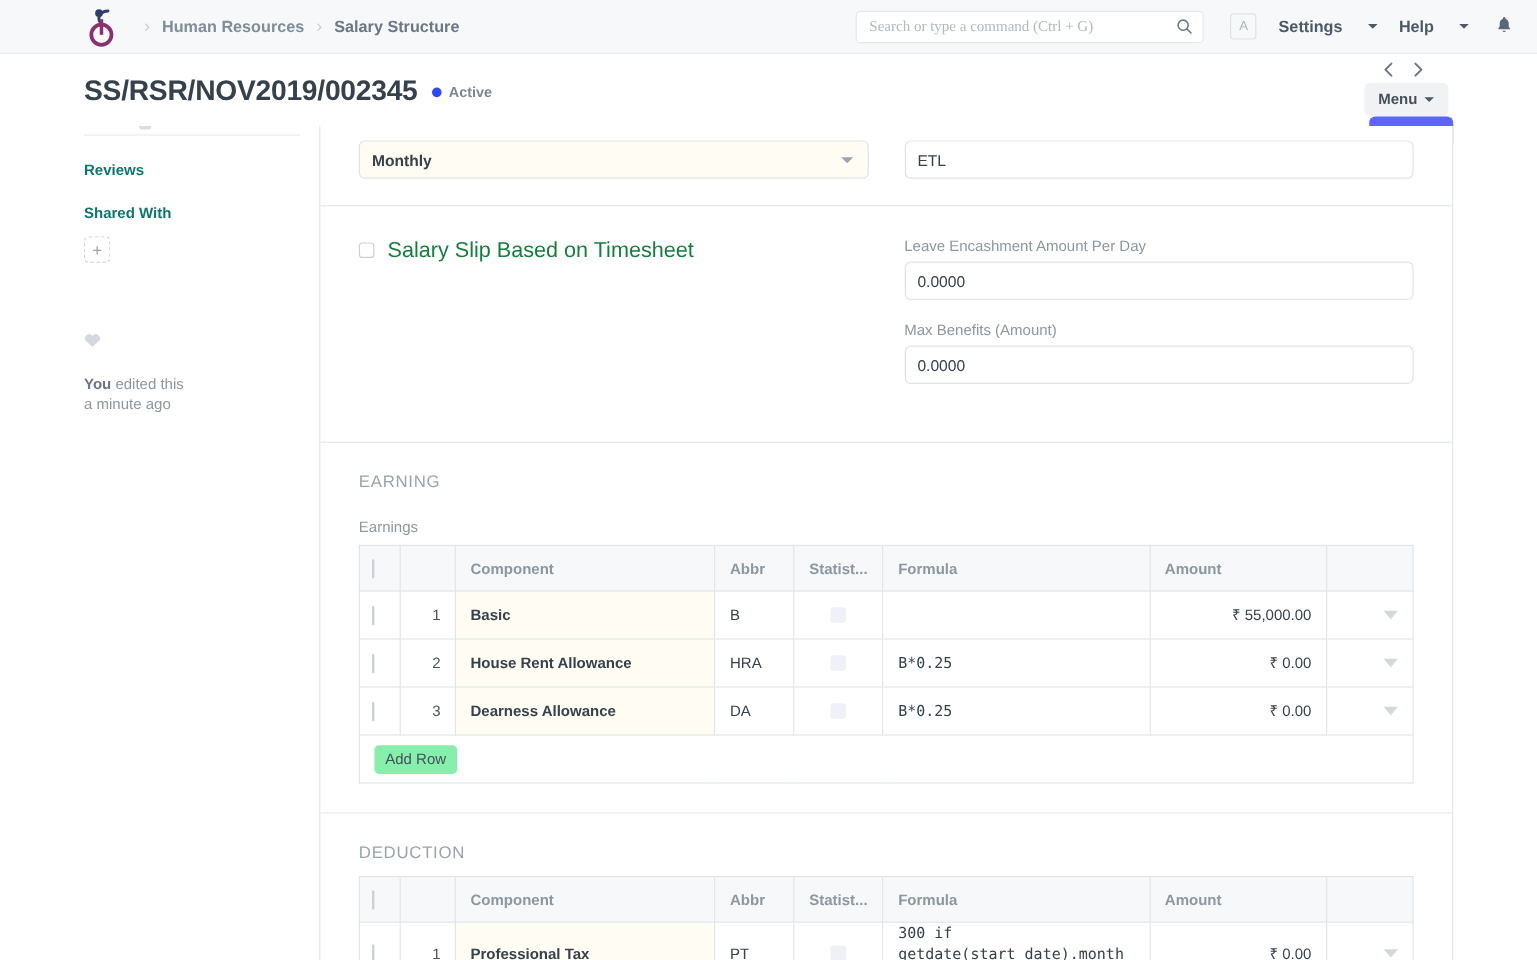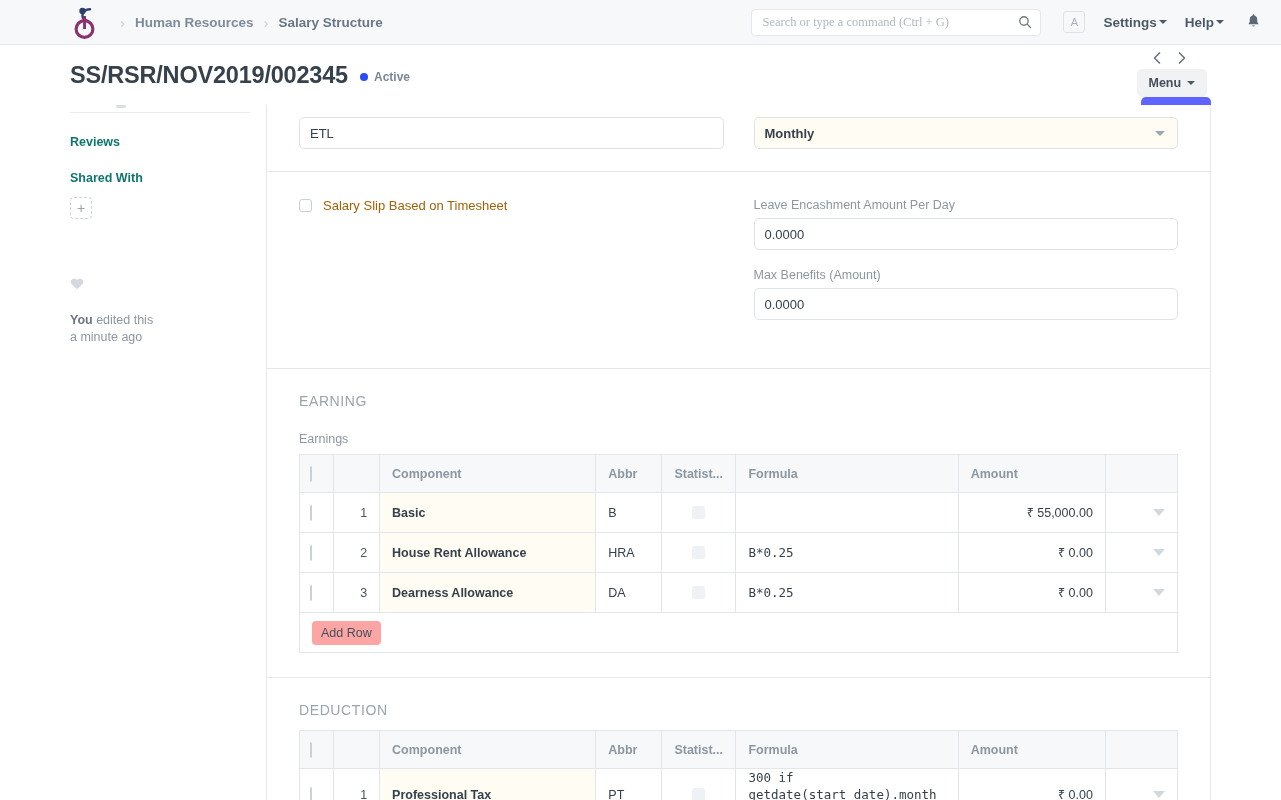--- a/index.html
+++ b/index.html
@@ -58,21 +58,21 @@
   .searchbox input::placeholder { color: #b0b9c2; }
   .search-ico { flex: 0 0 auto; line-height: 0; }
 
   .avatar-box {
     width: 22px; height: 22px; border: 1px solid #dfe3e7; border-radius: 3px;
     display: flex; align-items: center; justify-content: center;
     font-size: 11px; color: #a9b2bb; margin-left: 22px;
   }
   .nav-link {
     font-size: 13.5px; font-weight: bold; color: #4c5a68;
-    margin-left: 18px; display: flex; align-items: center; gap: 2px;
+    margin-left: 18px; display: flex; align-items: center; gap: 21px;
     cursor: pointer; white-space: nowrap;
   }
   .caret {
     width: 0; height: 0;
     border-left: 4px solid transparent; border-right: 4px solid transparent;
     border-top: 4.5px solid #4c5a68;
     display: inline-block;
   }
   .bell { margin-left: 22px; margin-right: 4px; line-height: 0; cursor: pointer; }
 
@@ -171,21 +171,21 @@
     border-top: 5.5px solid #9aa5b0;
   }
 
   
   .sect-2 { display: flex; gap: 30px; padding-top: 26px; padding-bottom: 30px; }
   .cbrow { display: flex; align-items: center; gap: 11px; }
   .cbox {
     width: 13px; height: 13px; border: 1px solid #c9d0d7; border-radius: 3px;
     background: #fff; flex: 0 0 auto; cursor: pointer;
   }
-  .cblabel { font-size: 13px; color: #a16207; }
+  .cblabel { font-size: 18px; color: #15803d; }
   .stack-field { margin-bottom: 18px; }
 
   
   .sect-title {
     font-size: 14px; letter-spacing: .6px; color: #9aa4ad;
     text-transform: uppercase; padding-top: 24px; padding-bottom: 12px;
   }
   .grid-label { font-size: 12.5px; color: #8d97a1; margin-bottom: 8px; margin-top: 11px; }
 
   table.grid {
@@ -231,21 +231,21 @@
     width: 0; height: 0; margin-left: auto;
     border-left: 6px solid transparent; border-right: 6px solid transparent;
     border-top: 7px solid #d3d8dd;
     cursor: pointer;
   }
   .rowchev-wrap { display: flex; }
   tr.tall td { height: 48px; }
   td.addrow-cell { padding: 0 !important; height: 44px; }
   .add-row-btn {
     display: inline-block; margin: 0 0 0 12px;
-    background: #fca5a5; color: #46505b;
+    background: #86efac; color: #46505b;
     font-size: 12.5px; padding: 5px 9px; border-radius: 4px; cursor: pointer;
   }
 </style>
 </head>
 <body>
 
 <div class="navbar">
 
   <span class="logo">
     <svg width="30" height="34" viewBox="0 0 30 34" aria-hidden="true">
@@ -358,27 +358,27 @@
         <span>a minute ago</span>
       </p>
     </div>
   </div>
 
   <div class="main">
 
     <div class="sect">
       <div class="form-row">
         <div class="col">
-          <div class="ctl">ETL</div>
-        </div>
-        <div class="col">
           <div class="ctl select">
             <span>Monthly</span>
             <i class="chev"></i>
           </div>
+        </div>
+        <div class="col">
+          <div class="ctl">ETL</div>
         </div>
       </div>
     </div>
 
     <div class="sect-divider"></div>
 
     <div class="sect">
       <div class="sect-2">
         <div class="col">
           <div class="cbrow">

